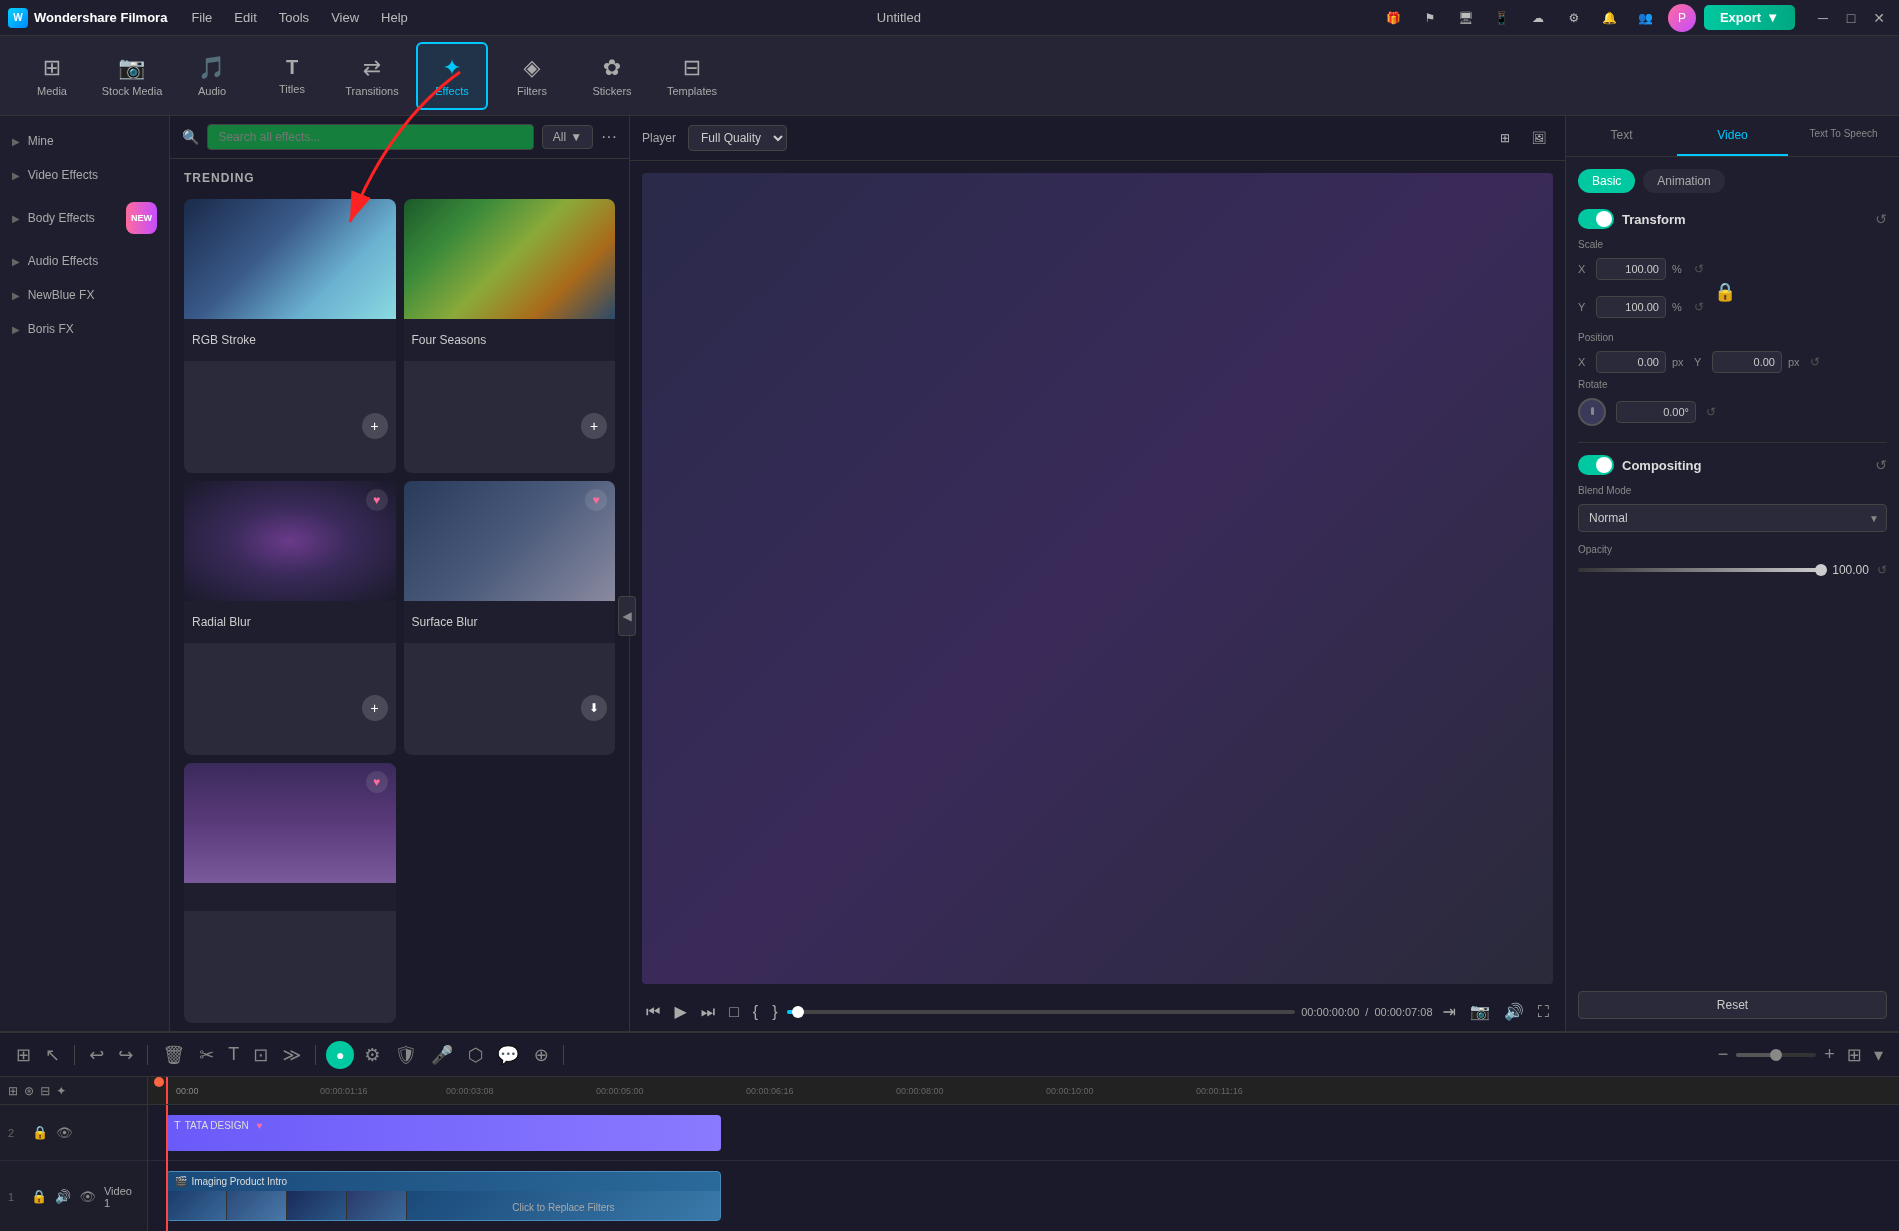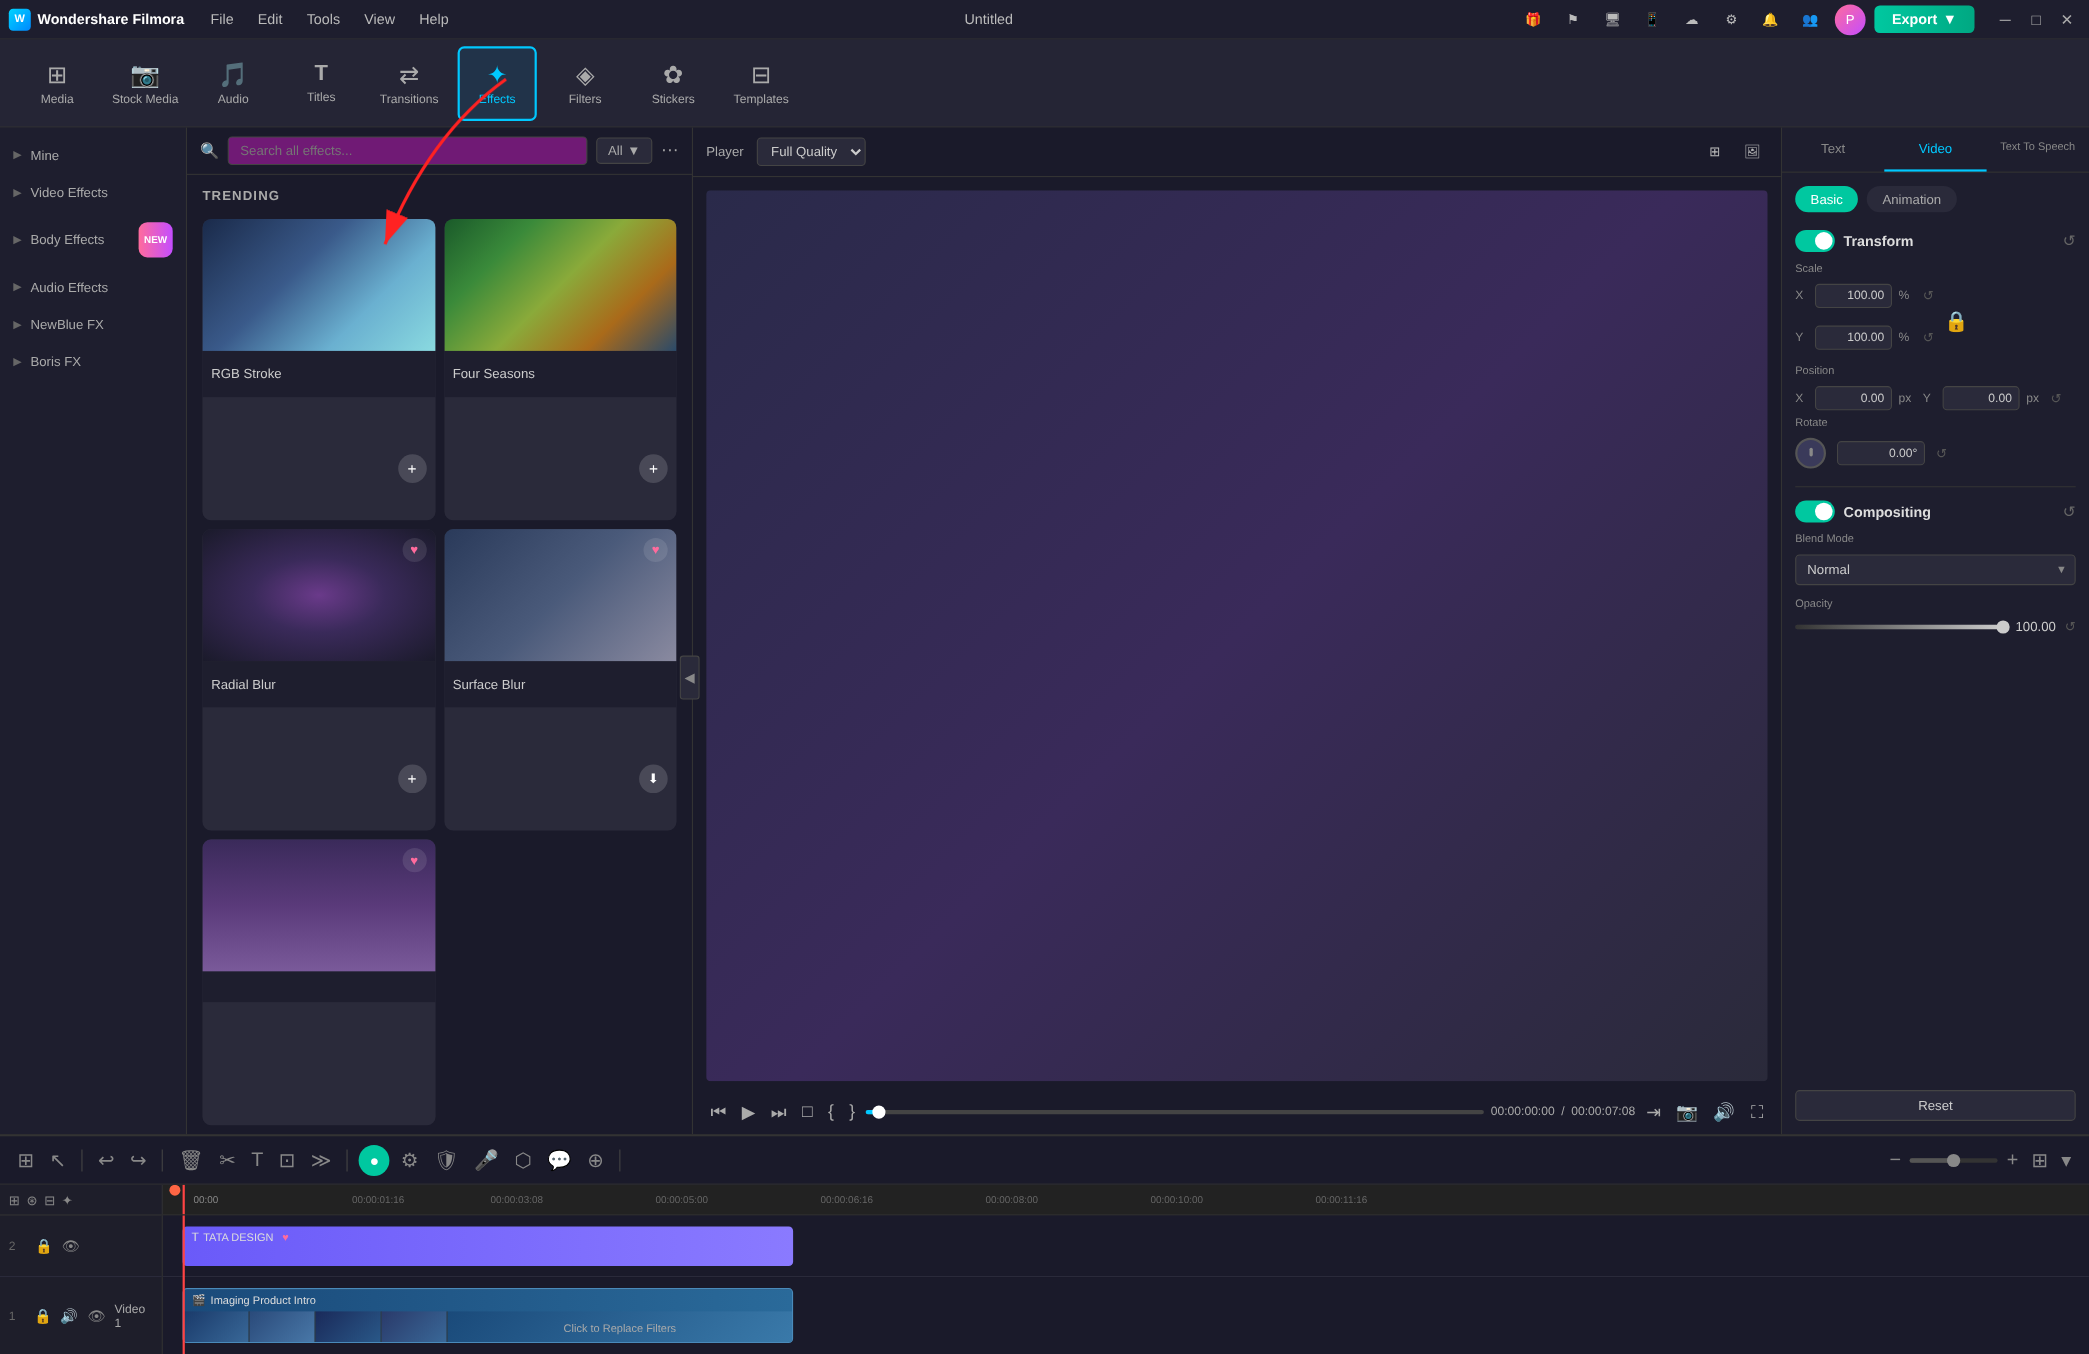--- a/index.html
+++ b/index.html
@@ -59,21 +59,21 @@
     .player-canvas { flex: 1; background: #2a2a3a; margin: 12px; border-radius: 4px; display: flex; align-items: center; justify-content: center; position: relative; overflow: hidden; }
     .player-canvas-inner { width: 100%; height: 100%; background: linear-gradient(135deg, #2a2a4a 0%, #3a2a5a 50%, #2a2a3a 100%); }
     .player-controls { display: flex; align-items: center; padding: 4px 12px 8px; gap: 6px; }
     .progress-bar { flex: 1; height: 4px; background: #444; border-radius: 2px; position: relative; cursor: pointer; }
     .progress-fill { width: 2%; height: 100%; background: #00c8ff; border-radius: 2px; }
     .progress-thumb { position: absolute; left: 2%; top: -4px; width: 12px; height: 12px; background: #fff; border-radius: 50%; margin-left: -6px; }
     .time-display { color: #aaa; font-size: 11px; white-space: nowrap; }
     .ctrl-btn { color: #aaa; cursor: pointer; font-size: 16px; padding: 2px 4px; }
 
     
-    .right-panel { width: 280px; background: #1e1e2e; border-left: 1px solid #333; display: flex; flex-direction: column; }
+    .right-panel { width: 334px; background: #1e1e2e; border-left: 1px solid #333; display: flex; flex-direction: column; }
     .right-tabs { display: flex; border-bottom: 1px solid #333; }
     .right-tab { flex: 1; padding: 12px 4px; text-align: center; cursor: pointer; color: #888; font-size: 12px; border-bottom: 2px solid transparent; }
     .right-tab.active { color: #00c8ff; border-bottom: 2px solid #00c8ff; }
     .right-panel-content { padding: 12px; overflow-y: auto; flex: 1; }
     .tab-btns { display: flex; gap: 8px; margin-bottom: 16px; }
     .tab-btn { padding: 5px 14px; border-radius: 15px; border: none; cursor: pointer; font-size: 12px; }
     .tab-btn.active { background: #00c8a0; color: white; }
     .tab-btn.inactive { background: #2a2a3a; color: #aaa; }
 
     .prop-section { margin-bottom: 16px; }
@@ -232,21 +232,21 @@
     </div>
     <div class="sidebar-item">
       <span class="si-arrow">▶</span>
       <span class="si-label">Boris FX</span>
     </div>
   </div>
 
   <div class="effects-panel">
     <div class="effects-search">
       <span style="color:#888;font-size:14px;">🔍</span>
-      <input type="text" style="flex: 1 1 0%; background: #701a75; border: 1px solid rgb(68, 68, 68); border-radius: 4px; padding: 5px 10px; color: rgb(204, 204, 204); font-size: 12px; outline: none;" placeholder="Search all effects...">
+      <input type="text" style="flex: 1 1 0%; background: #15803d; border: 1px solid rgb(68, 68, 68); border-radius: 4px; padding: 5px 10px; color: rgb(204, 204, 204); font-size: 12px; outline: none;" placeholder="Search all effects...">
       <div class="filter-btn">
         <span>All</span>
         <span>▼</span>
       </div>
       <div class="more-btn">···</div>
     </div>
 
     <div class="effects-trending-label">TRENDING</div>
 
     <div class="effects-grid">

